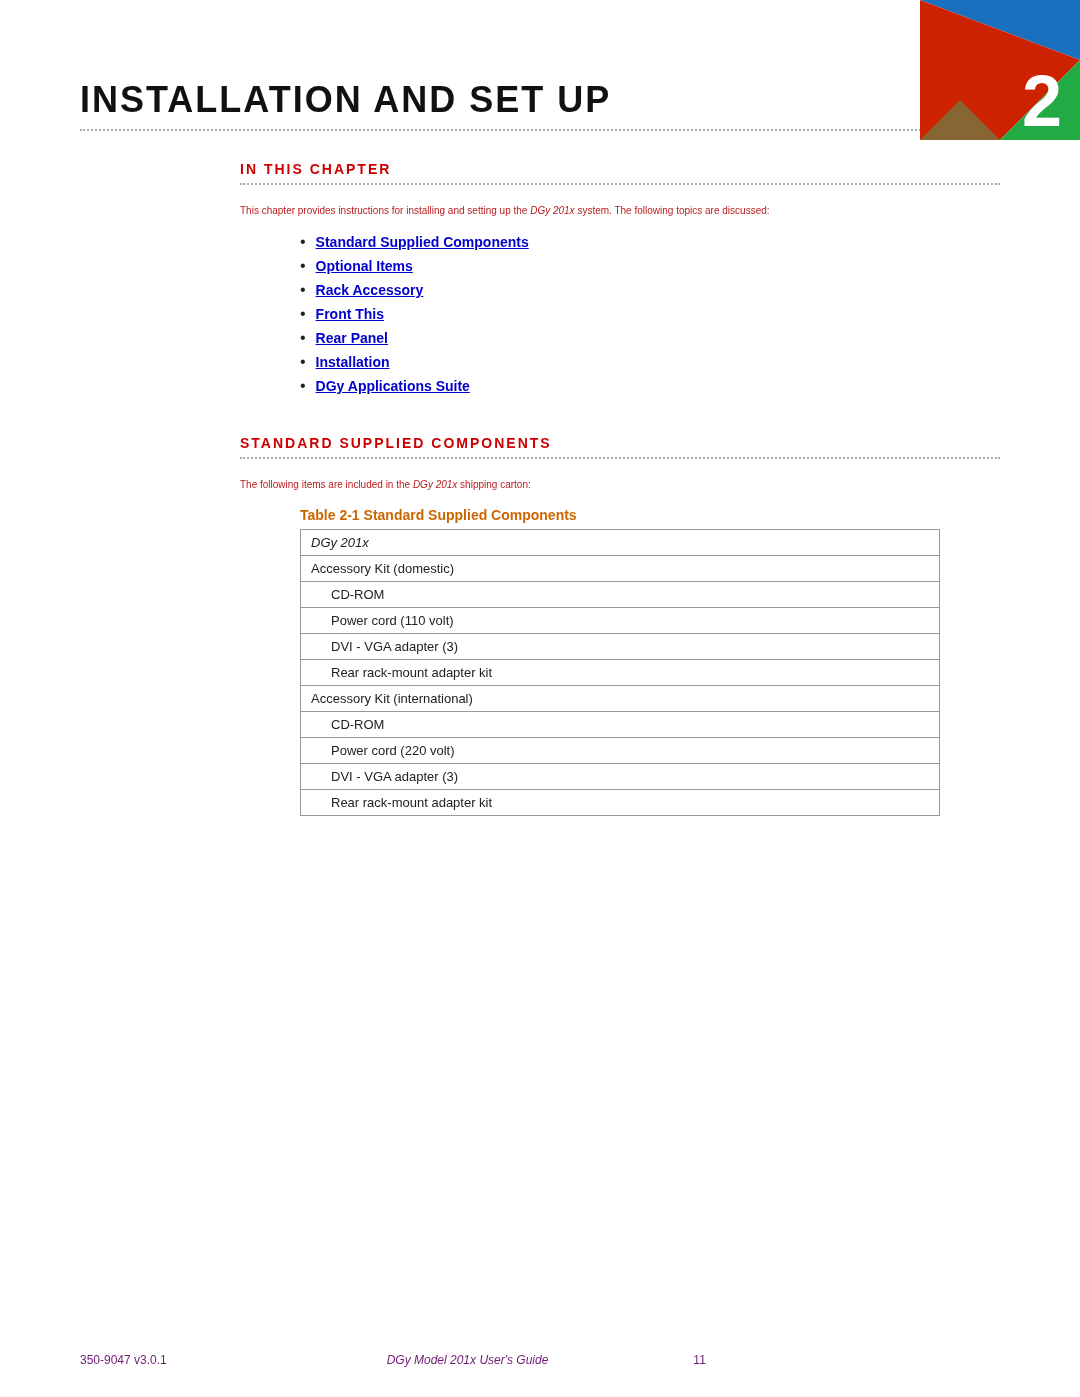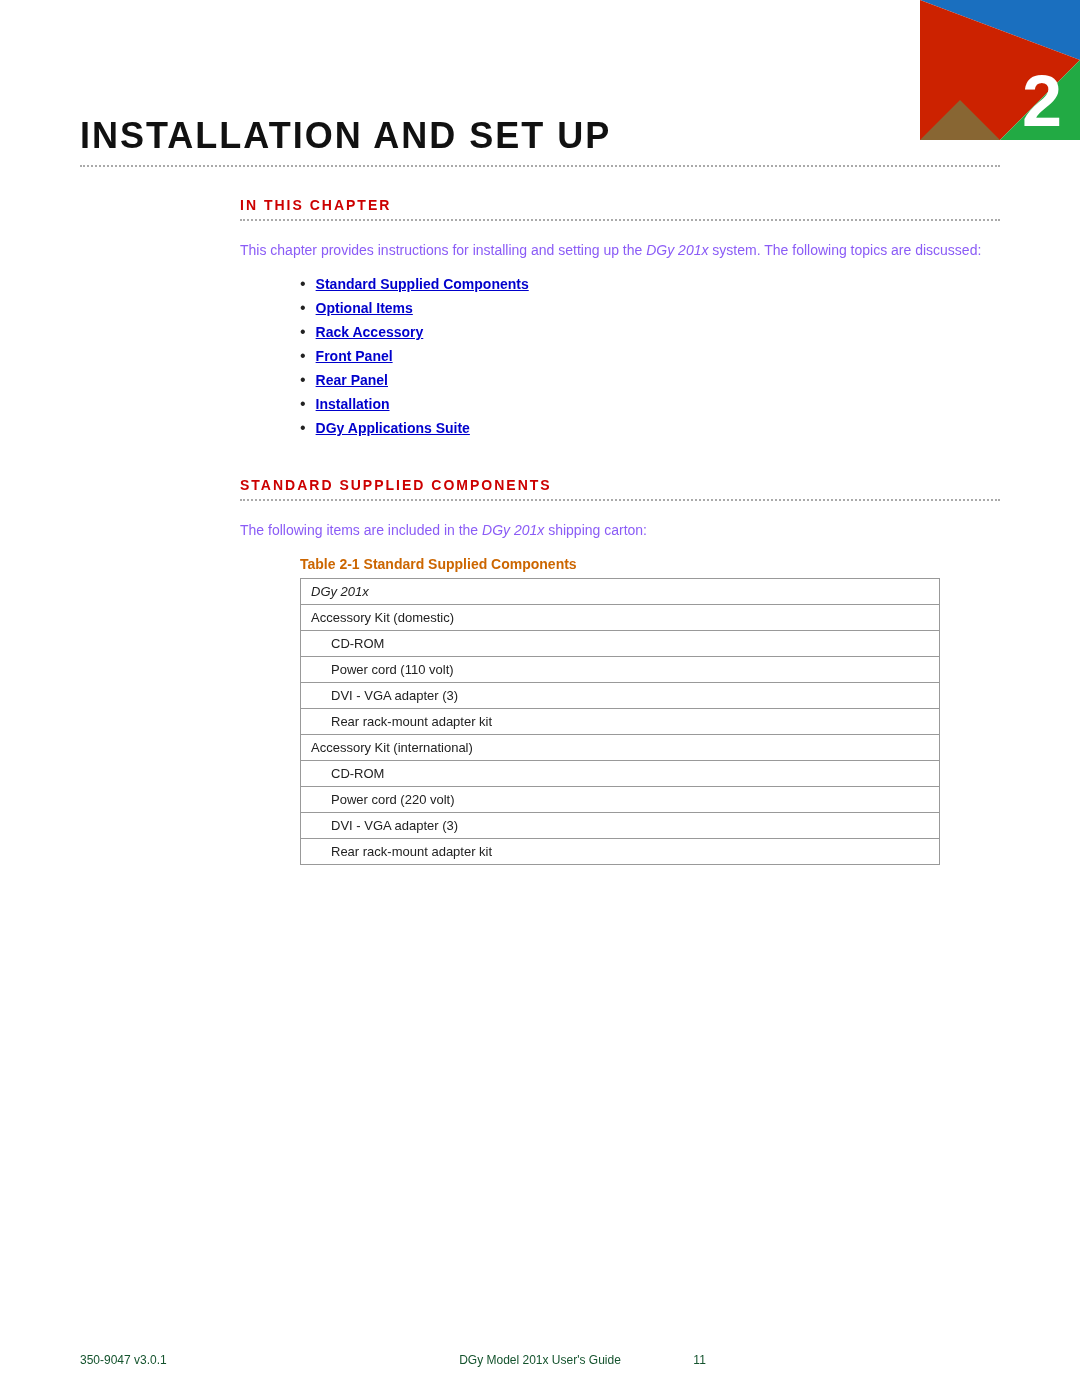--- a/index.html
+++ b/index.html
@@ -42,21 +42,21 @@
       right: 18px;
       font-size: 72px;
       font-weight: bold;
       color: #fff;
       z-index: 10;
       font-family: Arial, sans-serif;
     }
 
     
     .content {
-      padding: 115px 80px 60px 80px;
+      padding: 79px 80px 60px 80px;
     }
 
     
     .chapter-title {
       font-size: 36px;
       font-weight: bold;
       color: #111;
       letter-spacing: 2px;
       text-transform: uppercase;
       margin-bottom: 8px;
@@ -88,22 +88,22 @@
 
     .section-dotted {
       border: none;
       border-top: 2px dotted #aaa;
       margin: 5px 0 18px 0;
       width: 100%;
     }
 
     
     .body-text {
-      font-size: 14px;
-      color: #8b5cf6;
+      font-size: 10px;
+      color: #b91c1c;
       line-height: 1.6;
       margin-bottom: 14px;
     }
 
     .body-text em {
       font-style: italic;
     }
 
     
     .bullet-list {
@@ -165,30 +165,31 @@
     
     .footer {
       position: absolute;
       bottom: 30px;
       left: 80px;
       right: 80px;
       display: flex;
       justify-content: space-between;
       align-items: center;
       font-size: 12px;
-      color: #14532d;
+      color: #701a75;
       border-top: none;
     }
 
     .footer-left, .footer-center, .footer-right {
       flex: 1;
     }
 
     .footer-center {
-      text-align: center;
+      text-align: left;
+      font-style: italic;
     }
 
     .footer-right {
       text-align: left;
     }
   </style>
 </head>
 <body>
 
 <div class="page">
@@ -226,21 +227,21 @@
         <li>
             <a href="#">Standard Supplied Components</a>
           </li>
         <li>
             <a href="#">Optional Items</a>
           </li>
         <li>
             <a href="#">Rack Accessory</a>
           </li>
         <li>
-            <a href="#">Front Panel</a>
+            <a href="#">Front This</a>
           </li>
         <li>
             <a href="#">Rear Panel</a>
           </li>
         <li>
             <a href="#">Installation</a>
           </li>
         <li>
             <a href="#">DGy Applications Suite</a>
           </li>

